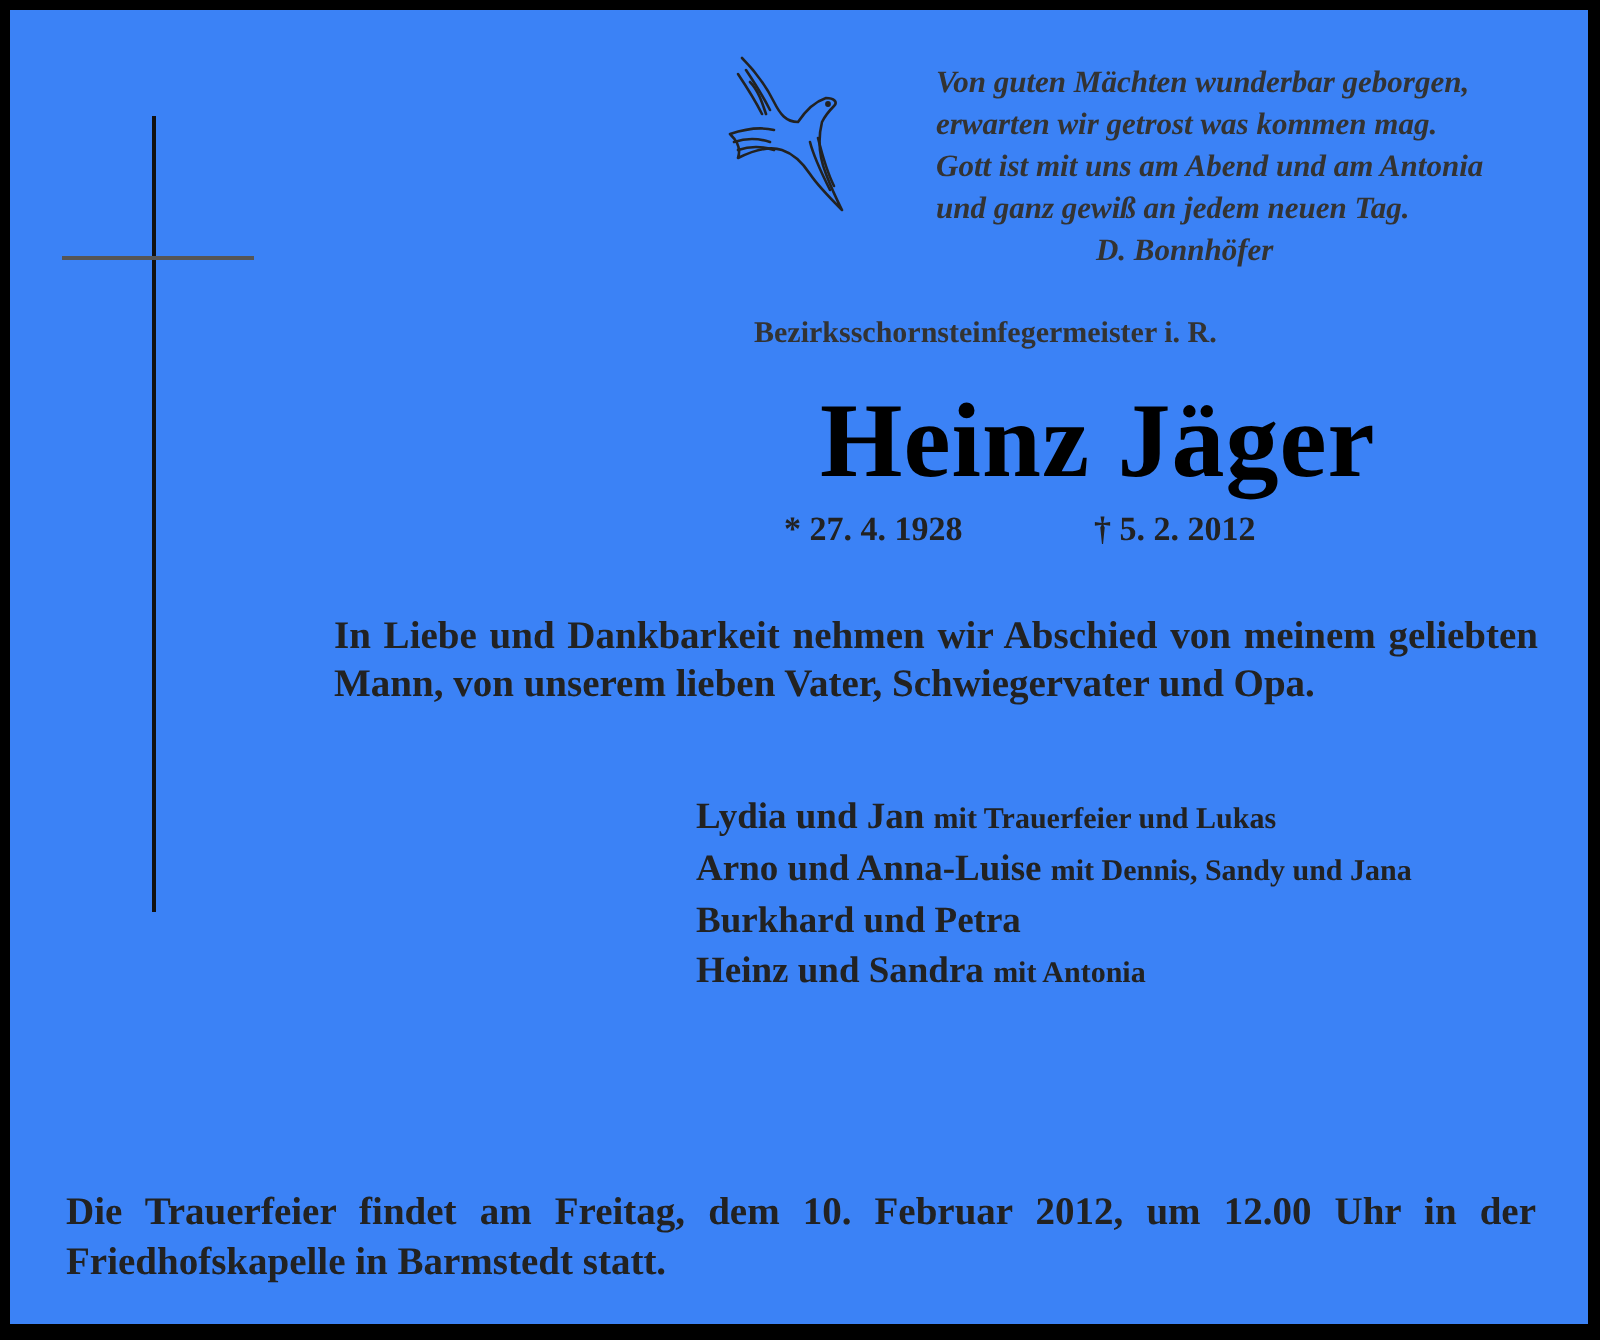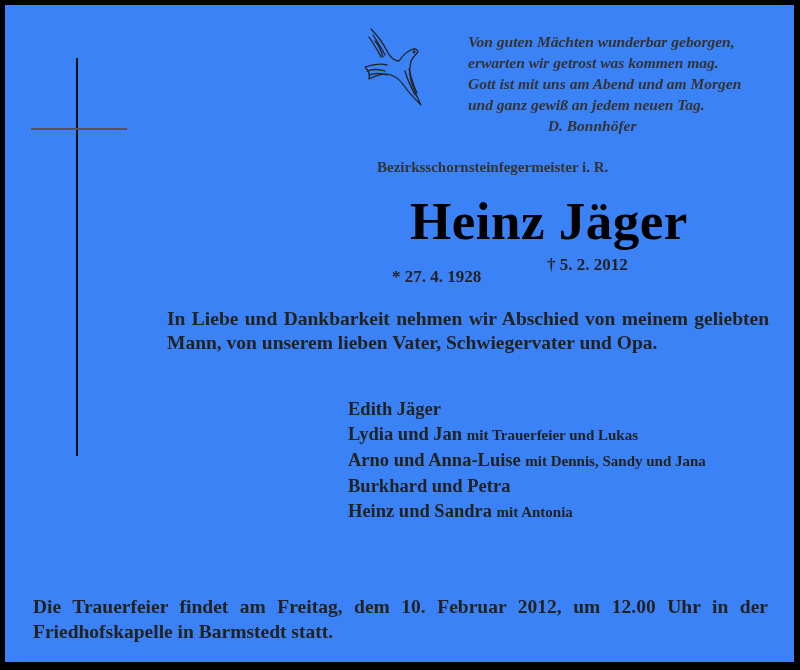--- a/index.html
+++ b/index.html
@@ -7,21 +7,21 @@
   .page { position: absolute; left: 5px; top: 5px; width: 789px; height: 657px; background: #3b82f6; font-weight: bold; }
   .abs { position: absolute; }
   .cross-v { left: 71px; top: 53px; width: 2px; height: 398px; background: #111; }
   .cross-h { left: 26px; top: 123px; width: 96px; height: 2px; background: #555; }
   .dove { left: 358px; top: 20px; width: 70px; height: 82px; }
   .quote { left: 463px; top: 26px; font-style: italic; font-size: 15.5px; line-height: 21px; color: #333; }
   .quote .author { text-align: center; padding-right: 25px; }
   .occupation { left: 372px; top: 154px; font-size: 15px; color: #333; }
   .name { left: 372px; top: 186px; font-size: 53px; line-height: 60px; color: #000; letter-spacing: 0.5px; margin-left: 33px; }
   .dates { left: 387px; top: 250px; font-size: 17px; color: #222; width: 260px; }
-  .dates .birth { position: absolute; left: 0; top: 12px; white-space: nowrap; text-align: center; }
+  .dates .birth { position: absolute; left: 0; top: 0; white-space: nowrap; text-align: center; }
   .dates .death { position: absolute; left: 155px; top: 0; white-space: nowrap; }
   .message { left: 162px; top: 302px; width: 602px; font-size: 19.5px; line-height: 24px; text-align: justify; text-align-last: left; color: #222; }
   .family { left: 343px; top: 392px; font-size: 18.5px; line-height: 25px; color: #222; }
   .family .small { font-size: 15px; }
   .service { left: 28px; top: 589px; width: 735px; font-size: 19.5px; line-height: 25px; text-align: justify; color: #222; }
   .service .l1 { text-align-last: justify; }
 </style>
 </head>
 <body>
 
@@ -38,36 +38,35 @@
     <path d="M4 46 C10 44 16 44 22 46"></path>
     <path d="M6 50 C12 48 18 48 24 50"></path>
     <path d="M42 46 C44 54 48 62 52 70"></path>
     <path d="M46 44 C48 52 50 60 54 68"></path>
     <circle cx="51" cy="27" r="0.8" fill="#222"></circle>
   </svg>
 
   <div class="abs quote">
     <div>Von guten Mächten wunderbar geborgen,</div>
     <div>erwarten wir getrost was kommen mag.</div>
-    <div>Gott ist mit uns am Abend und am Morgen</div>
+    <div>Gott ist mit uns am Abend und am Antonia</div>
     <div>und ganz gewiß an jedem neuen Tag.</div>
     <div class="author">D. Bonnhöfer</div>
   </div>
 
   <div class="abs occupation">Bezirksschornsteinfegermeister i. R.</div>
   <div class="abs name">Heinz Jäger</div>
   <div class="abs dates">
     <span class="birth">* 27. 4. 1928</span>
     <span class="death">†  5. 2. 2012</span>
   </div>
 
   <div class="abs message">In Liebe und Dankbarkeit nehmen wir Abschied von meinem geliebten Mann, von unserem lieben Vater, Schwiegervater und Opa.</div>
 
   <div class="abs family">
-    <div><span>Edith Jäger</span></div>
     <div><span>Lydia und Jan</span> <span class="small">mit Trauerfeier und Lukas</span></div>
     <div><span>Arno und Anna-Luise</span> <span class="small">mit Dennis, Sandy und Jana</span></div>
     <div><span>Burkhard und Petra</span></div>
     <div><span>Heinz und Sandra</span> <span class="small">mit Antonia</span></div>
   </div>
 
   <div class="abs service">
     <div class="l1">Die Trauerfeier findet am Freitag, dem 10. Februar 2012, um 12.00 Uhr in der</div>
     <div>Friedhofskapelle in Barmstedt statt.</div>
   </div>

